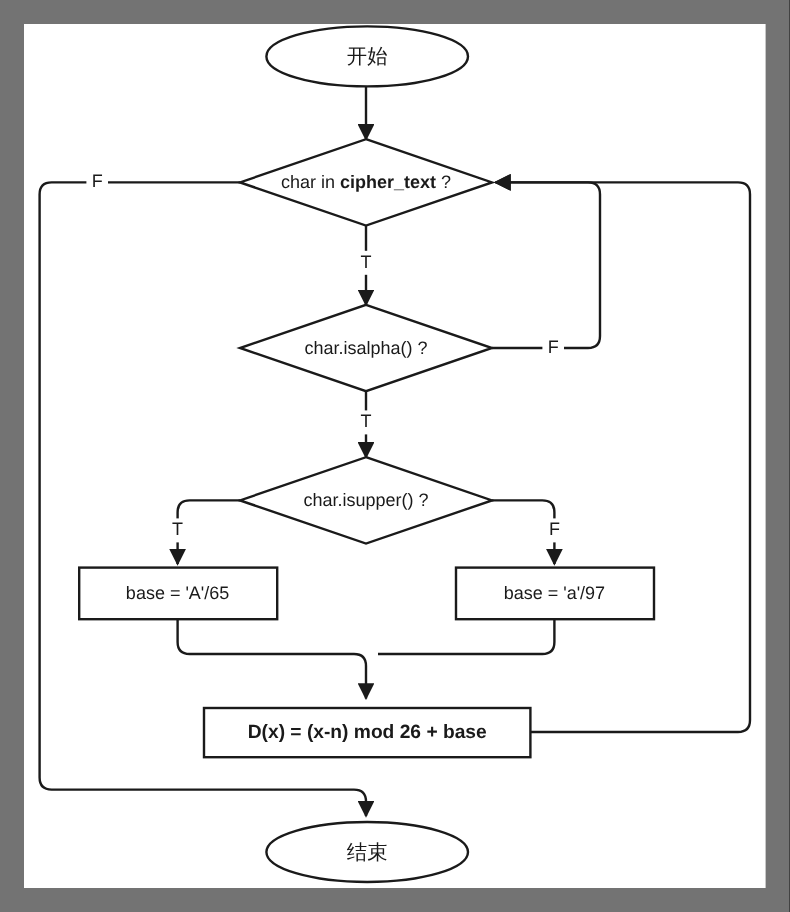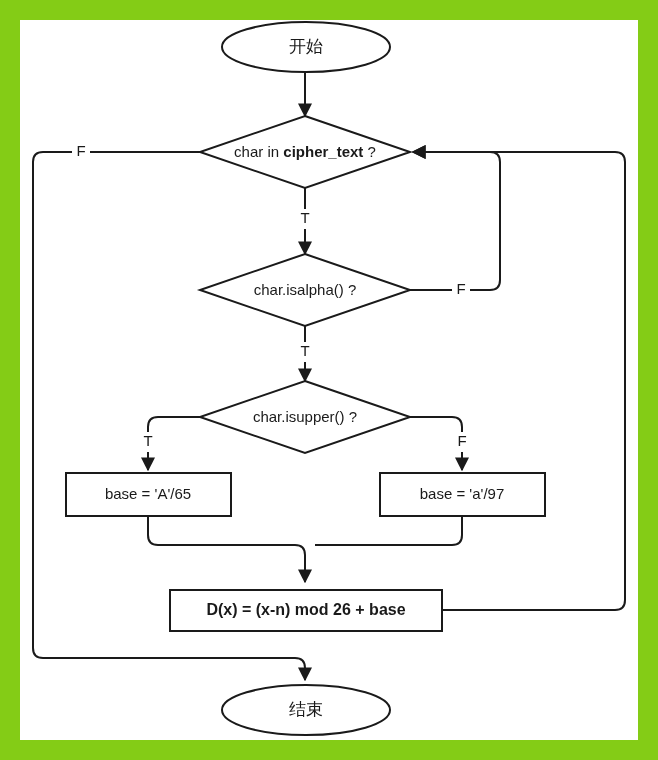--- a/index.html
+++ b/index.html
@@ -9,21 +9,21 @@
   }
   body {
     width: 658px;
     height: 760px;
     font-family: "Liberation Sans", sans-serif;
   }
   #flowchart-root {
     position: relative;
     width: 658px;
     height: 760px;
-    background: #84cc16;
+    background: #737373;
     overflow: hidden;
   }
   #canvas {
     position: absolute;
     left: 20px;
     top: 20px;
     width: 618px;
     height: 720px;
     background: #ffffff;
   }

